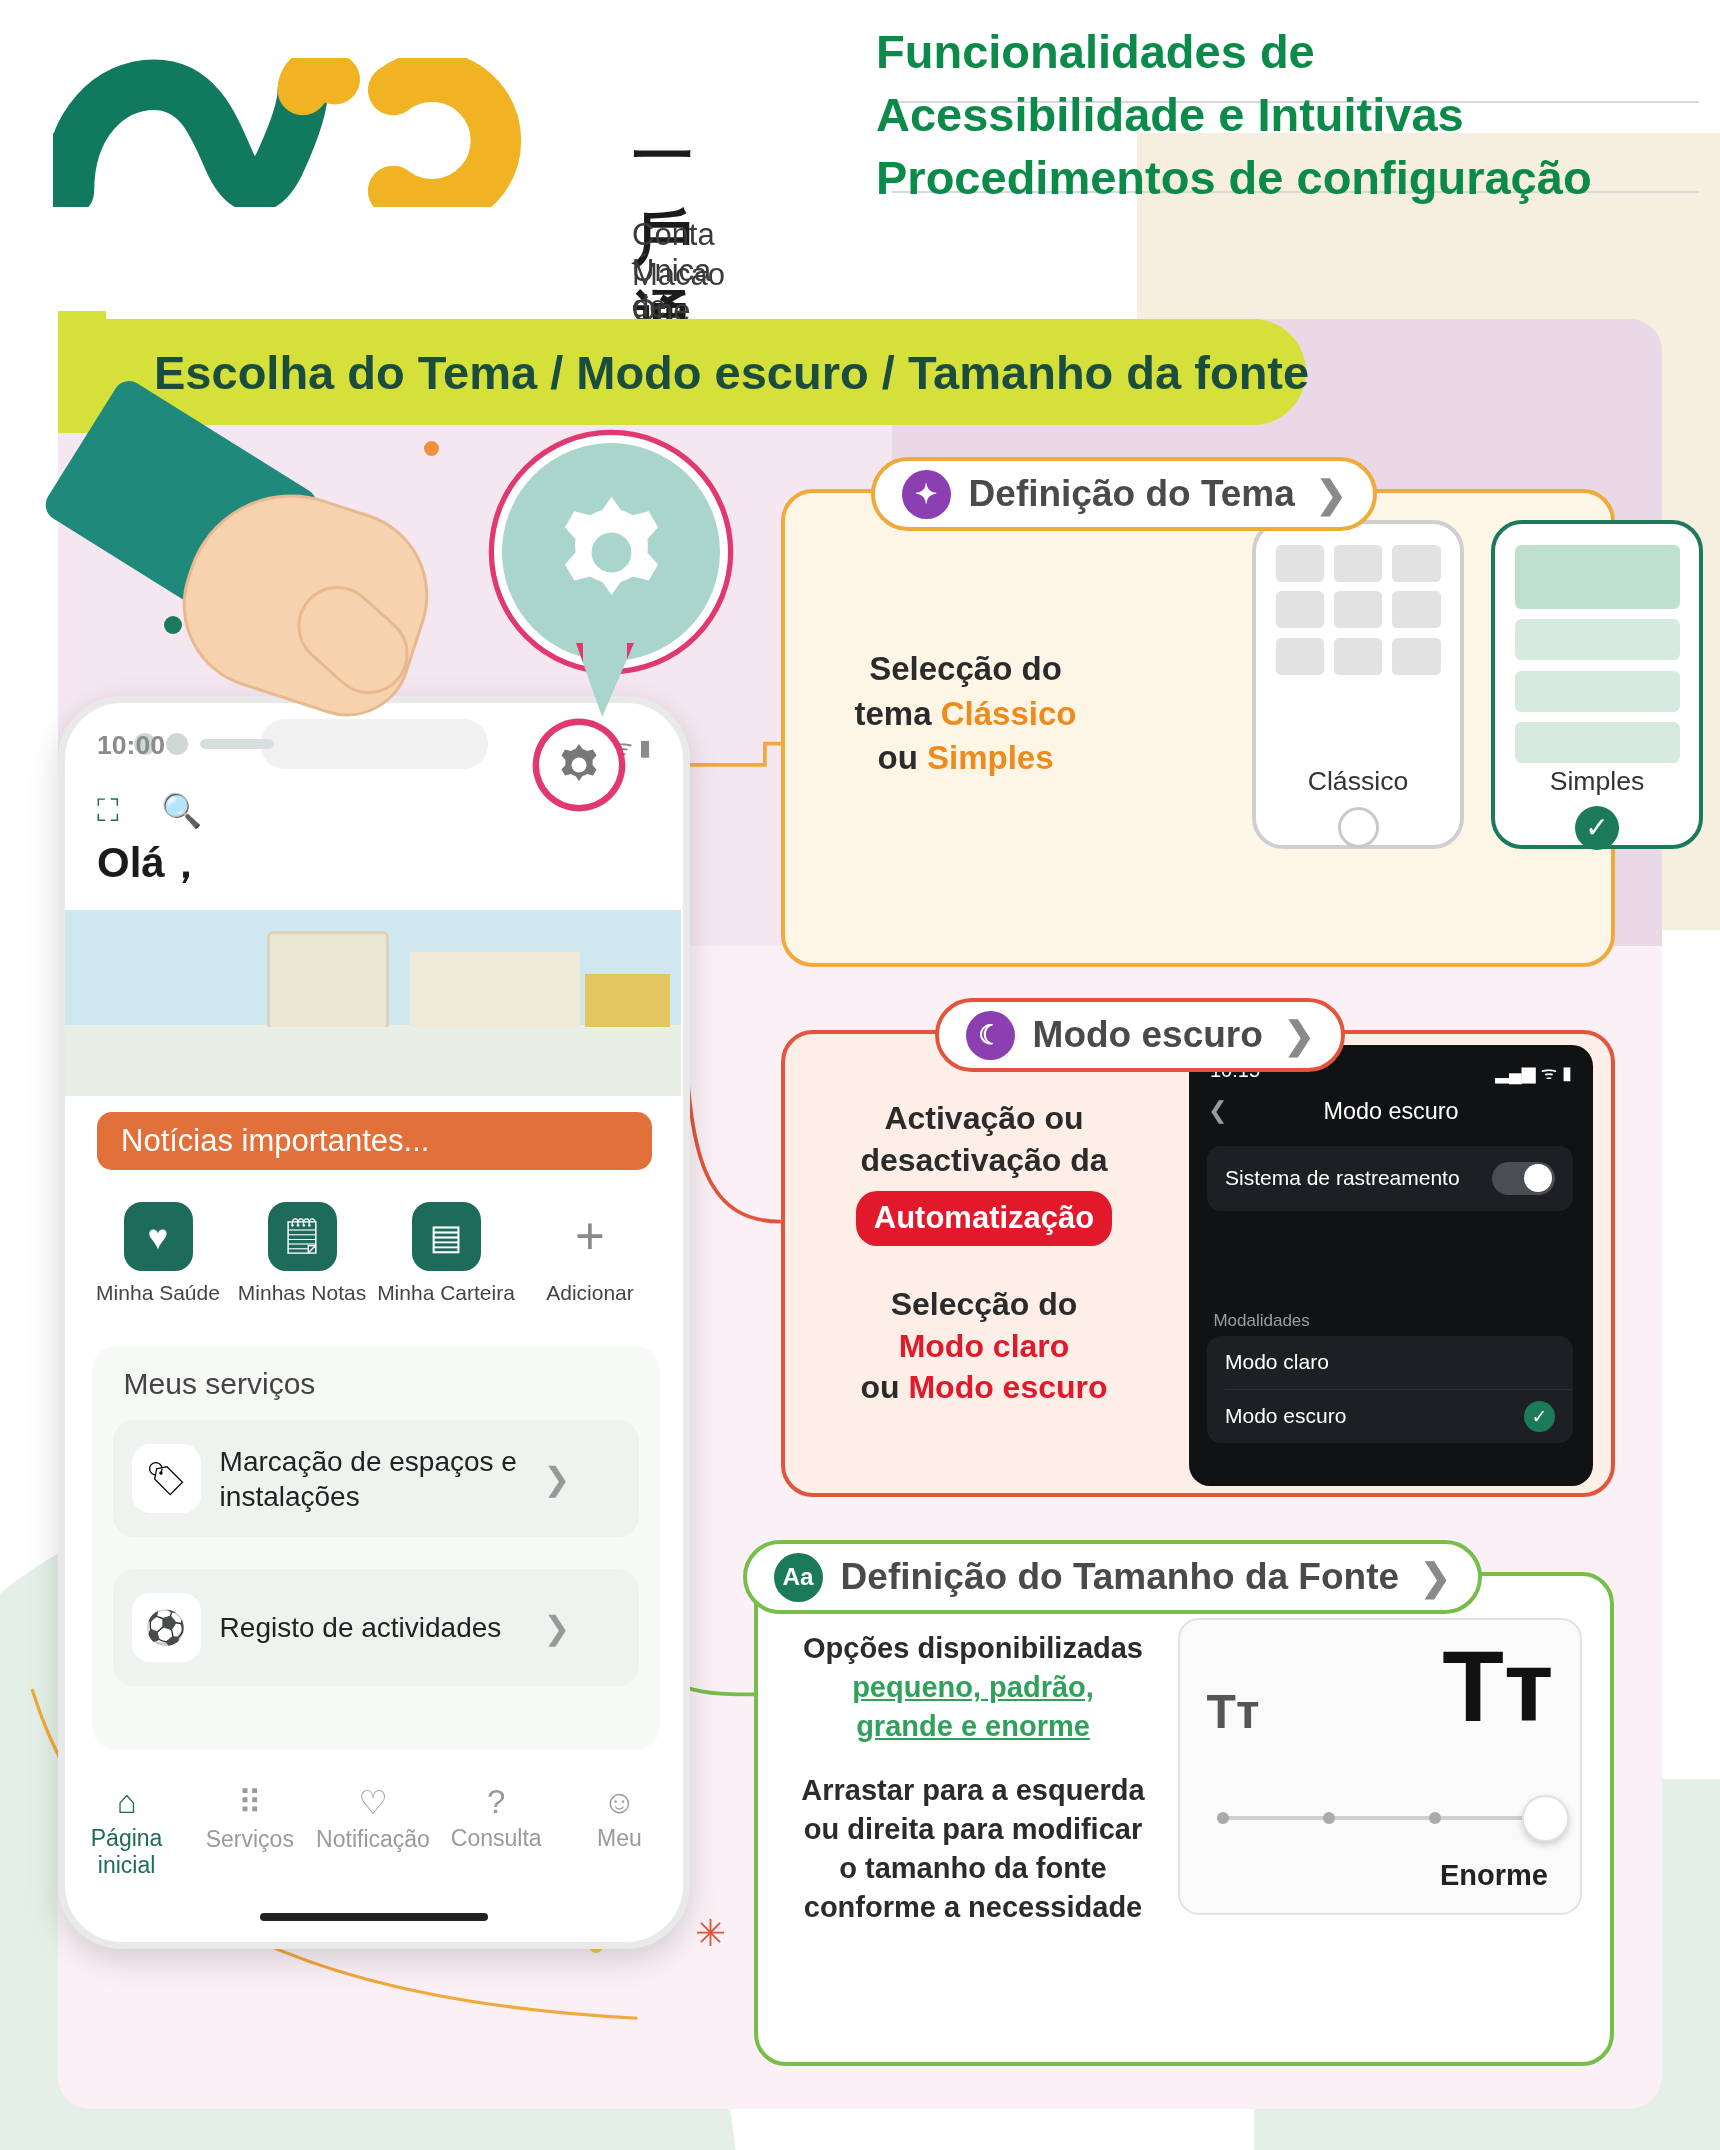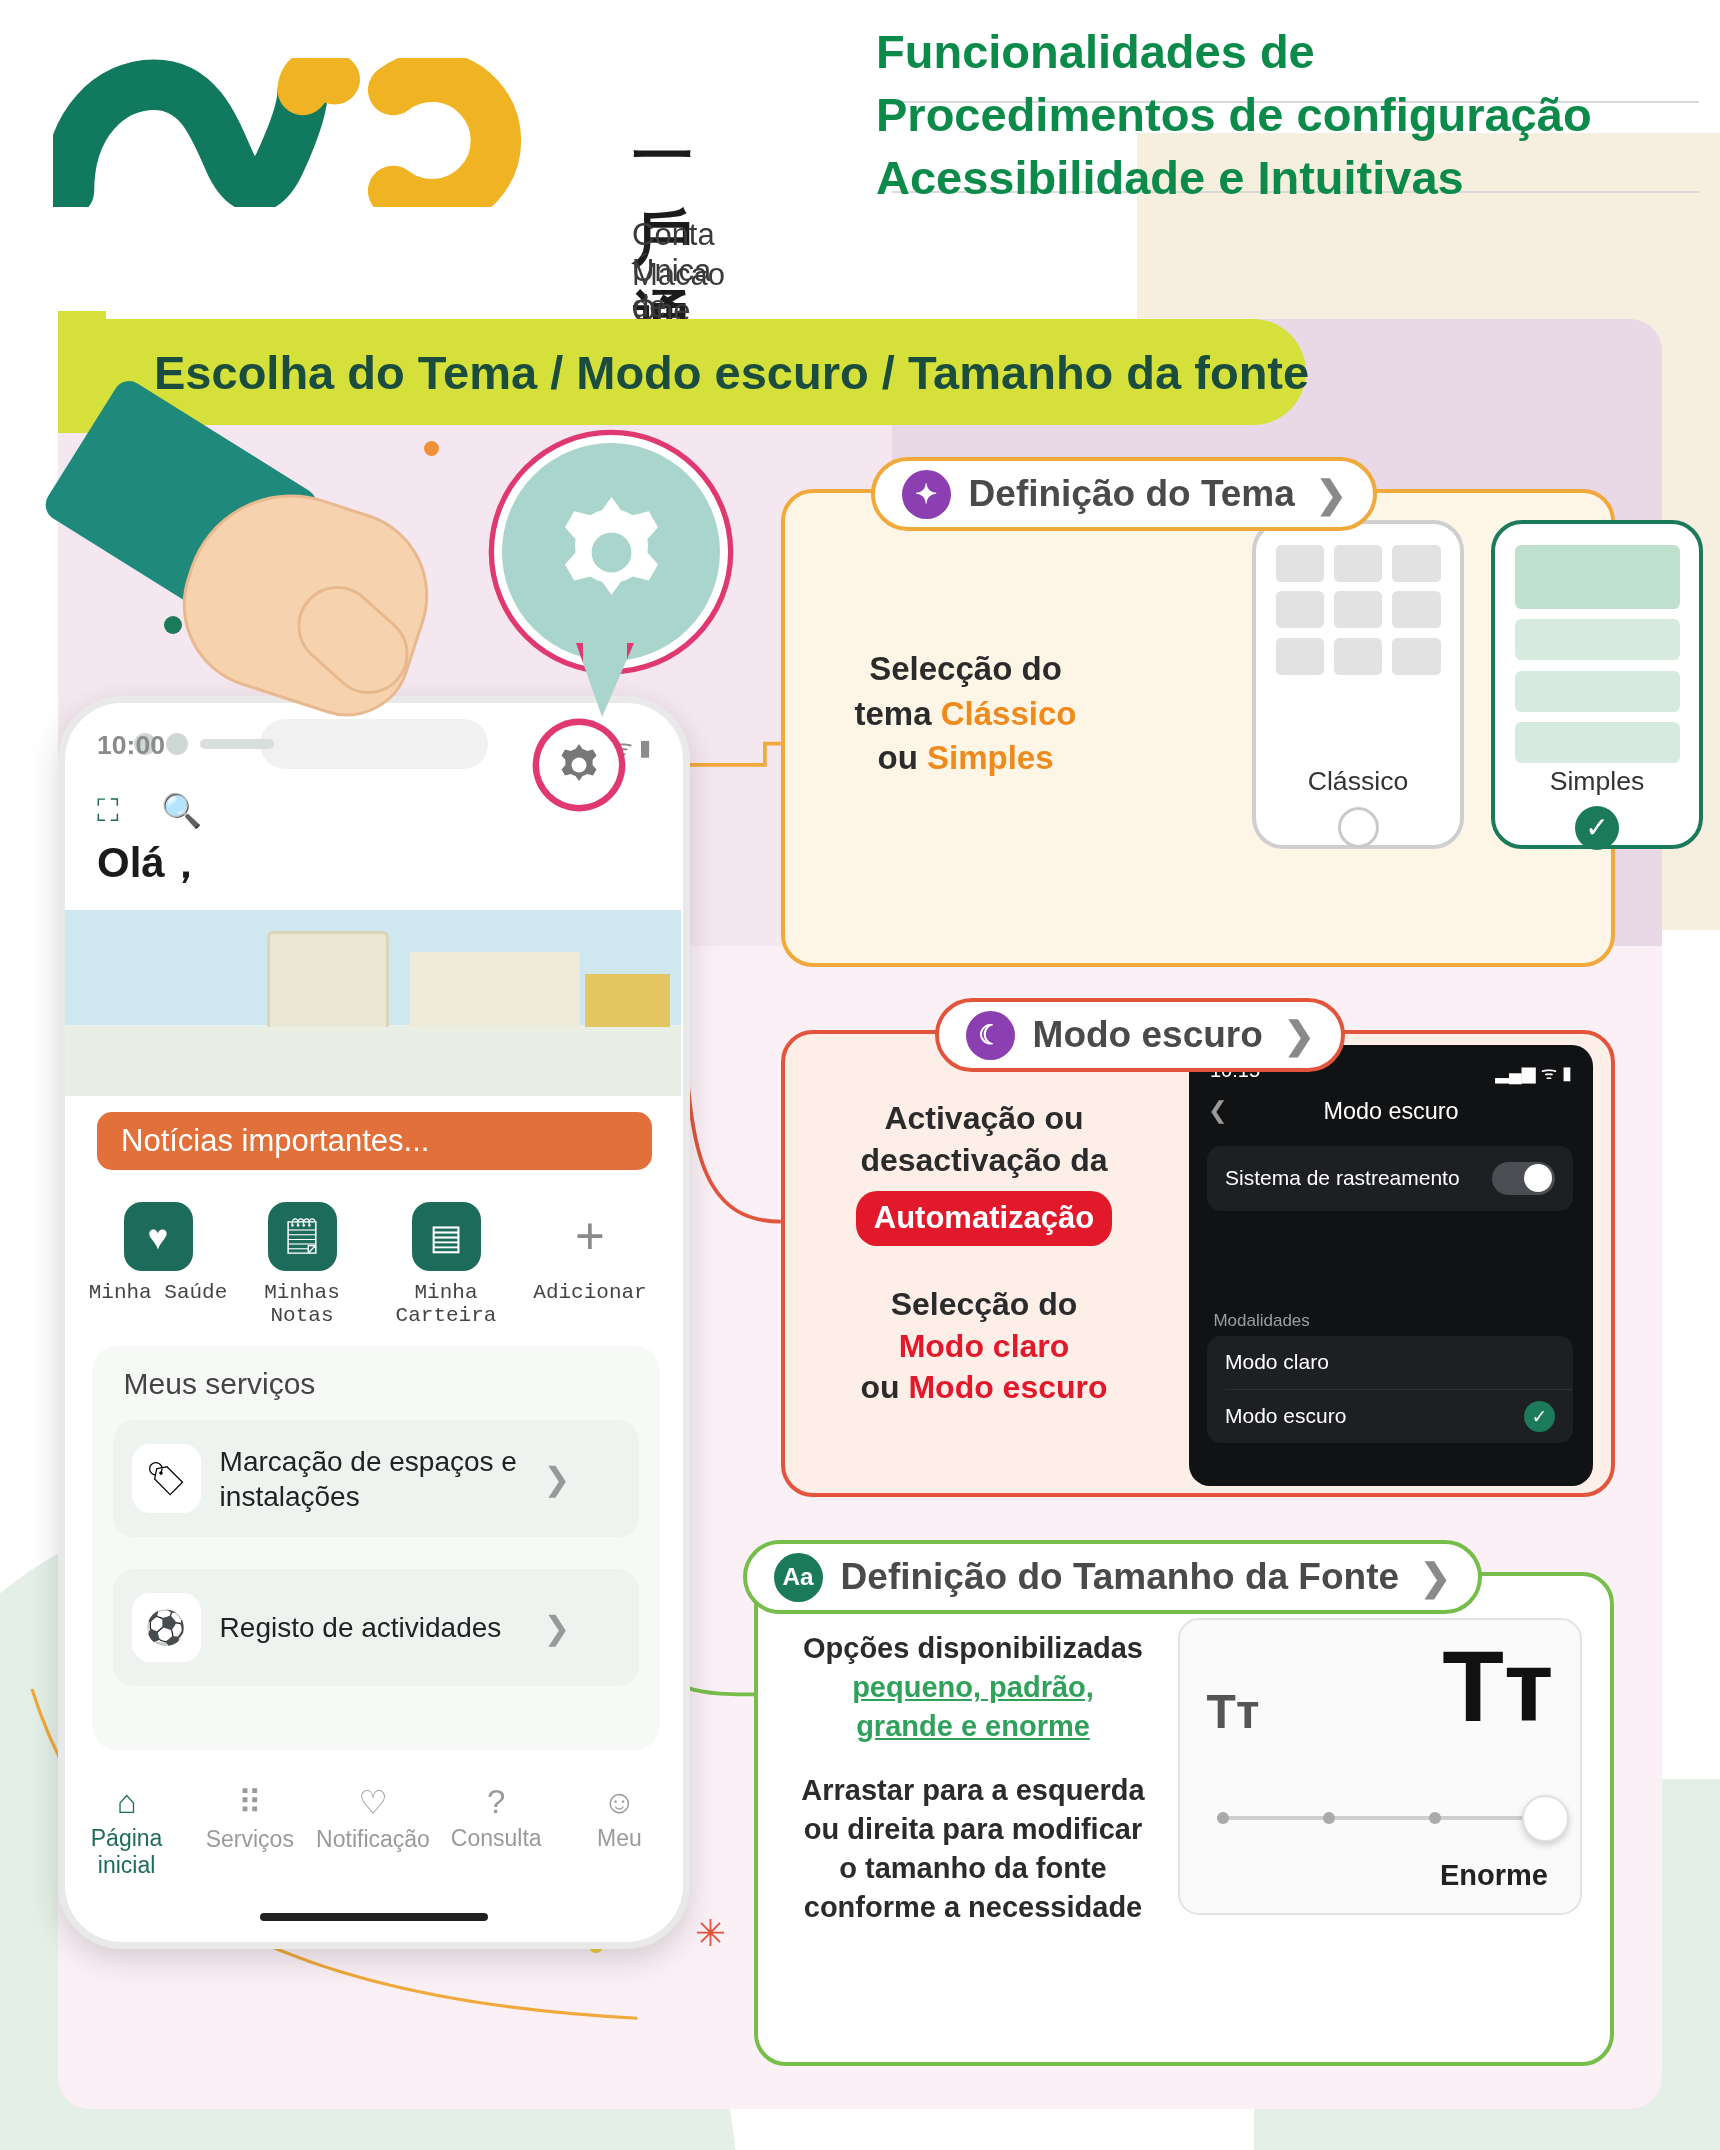--- a/index.html
+++ b/index.html
@@ -137,21 +137,21 @@
   .quick { width:144px; text-align:center; }
   .quick-ic {
     width:69px; height:69px; margin:0 auto 9.6px; border-radius:18px;
     display:flex; align-items:center; justify-content:center;
     font-size:35px; color:#fff;
   }
   .q1 { background:#1d6b5a; }
   .q2 { background:#1d6b5a; }
   .q3 { background:#1d6b5a; }
   .q4 { background:transparent; color:#8a8a8a; font-size:51px; }
-  .quick-lb { font-size:21px; color:#444;font-family:Liberation Mono, monospace; }
+  .quick-lb { font-size:21px; color:#444; }
 
   .services-card {
     position:absolute; left:26.6px; top:643px; width:568px; height:404px;
     background:#f7f9f7; border-radius:24.4px;
   }
   .services-title { position:absolute; left:32px; top:21px; font-size:30px; color:#444; }
   .srv-item {
     position:absolute; left:21px; width:526px; height:117px;
     background:#eef3ef; border-radius:21px; display:flex; align-items:center;
   }
@@ -342,22 +342,22 @@
     </svg>
     <div class="logo-cn">一戶通</div>
     <div class="logo-pt1">Conta Única de Macau</div>
     <div class="logo-pt2">Macao One Account</div>
   </div>
 
   <div class="title-rule" style="top:101px"></div>
   <div class="title-rule" style="top:191px"></div>
   <div class="title-block">
     <div>Funcionalidades de</div>
+    <div>Acessibilidade e Intuitivas</div>
     <div>Procedimentos de configuração</div>
-    <div>Acessibilidade e Intuitivas</div>
   </div>
 </div>
 
 <div class="poster">
   <div class="poster-purple"></div>
   <div class="poster-pink-bottom"></div>
 
   <div class="binder" style="left:1322px">
       <div class="binder-dot"></div>
     </div>

